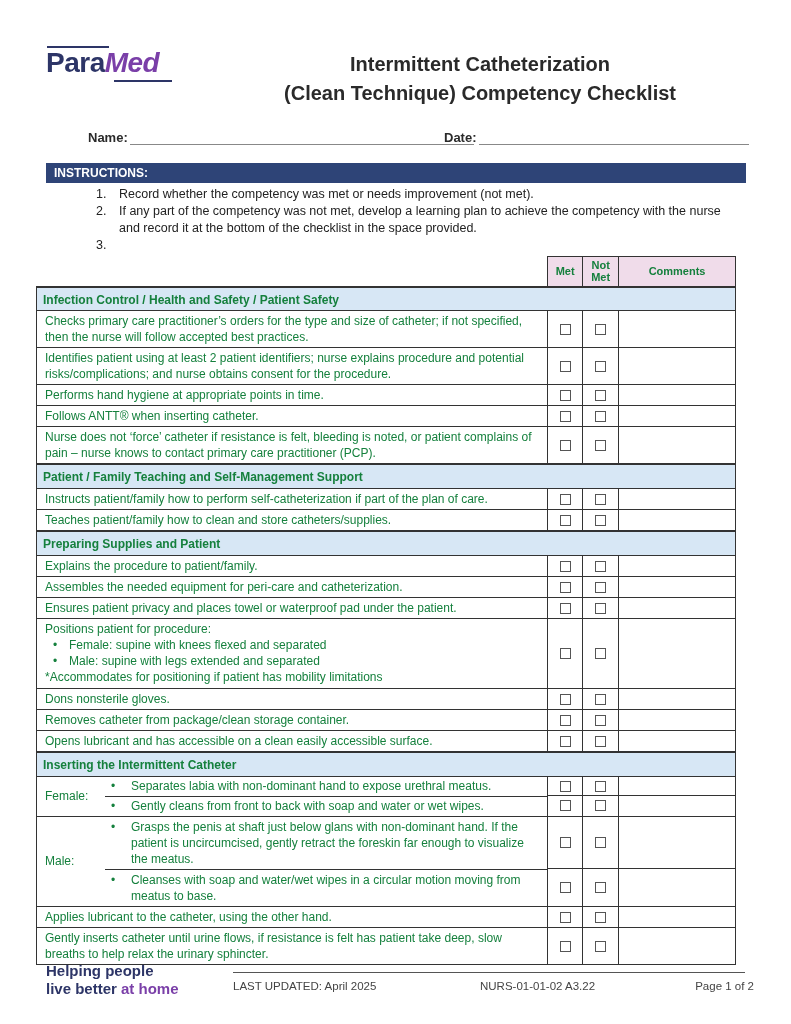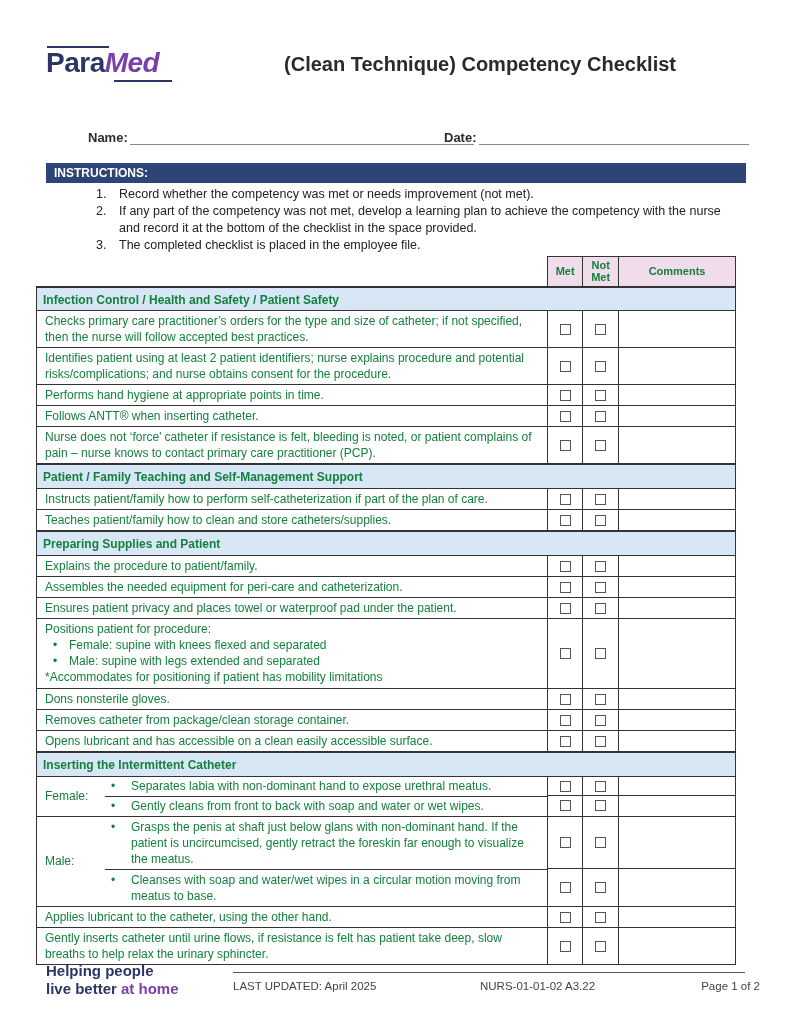--- a/index.html
+++ b/index.html
@@ -49,20 +49,21 @@
 </head>
 <body>
 
 <div class="logo">
   <div class="bar-top"></div>
   <div class="txt"><span class="para">Para</span><span class="med">Med</span></div>
   <div class="bar-bot"></div>
 </div>
 
 <div class="title">
+  <div>Intermittent Catheterization</div>
   <div>(Clean Technique) Competency Checklist</div>
 </div>
 
 <div class="field-row" style="left:54px;padding-left:34px;">
   <span>Name:</span>
   <div class="field-line" style="width:344px;"></div>
 </div>
 <div class="field-row" style="left:444px;justify-content:flex-end;">
   <span>Date:</span>
   <div class="field-line" style="width:270px;"></div>
@@ -73,21 +74,20 @@
   <div class="instr-item">
       <span class="num">1.</span>
       <span>Record whether the competency was met or needs improvement (not met).</span>
     </div>
   <div class="instr-item">
       <span class="num">2.</span>
       <span>If any part of the competency was not met, develop a learning plan to achieve the competency with the nurse and record it at the bottom of the checklist in the space provided.</span>
     </div>
   <div class="instr-item">
       <span class="num">3.</span>
-      <span>The completed checklist is placed in the employee file.</span>
     </div>
 </div>
 
 <table class="check">
   <colgroup>
       <col class="c-item">
       <col class="c-met">
       <col class="c-notmet">
       <col class="c-comm">
     </colgroup>
@@ -288,13 +288,13 @@
 </tbody>
   </table>
 
 <div class="footer-tag">
   <div>Helping people</div>
   <div><span>live better </span><span class="accent">at home</span></div>
 </div>
 <div class="footer-rule"></div>
 <div class="footer-meta" style="left:233px;">LAST UPDATED: April 2025</div>
 <div class="footer-meta" style="left:480px;">NURS-01-01-02 A3.22</div>
-<div class="footer-meta" style="right:31px;">Page 1 of 2</div>
+<div class="footer-meta" style="right:37px;">Page 1 of 2</div>
 
 </body></html>

